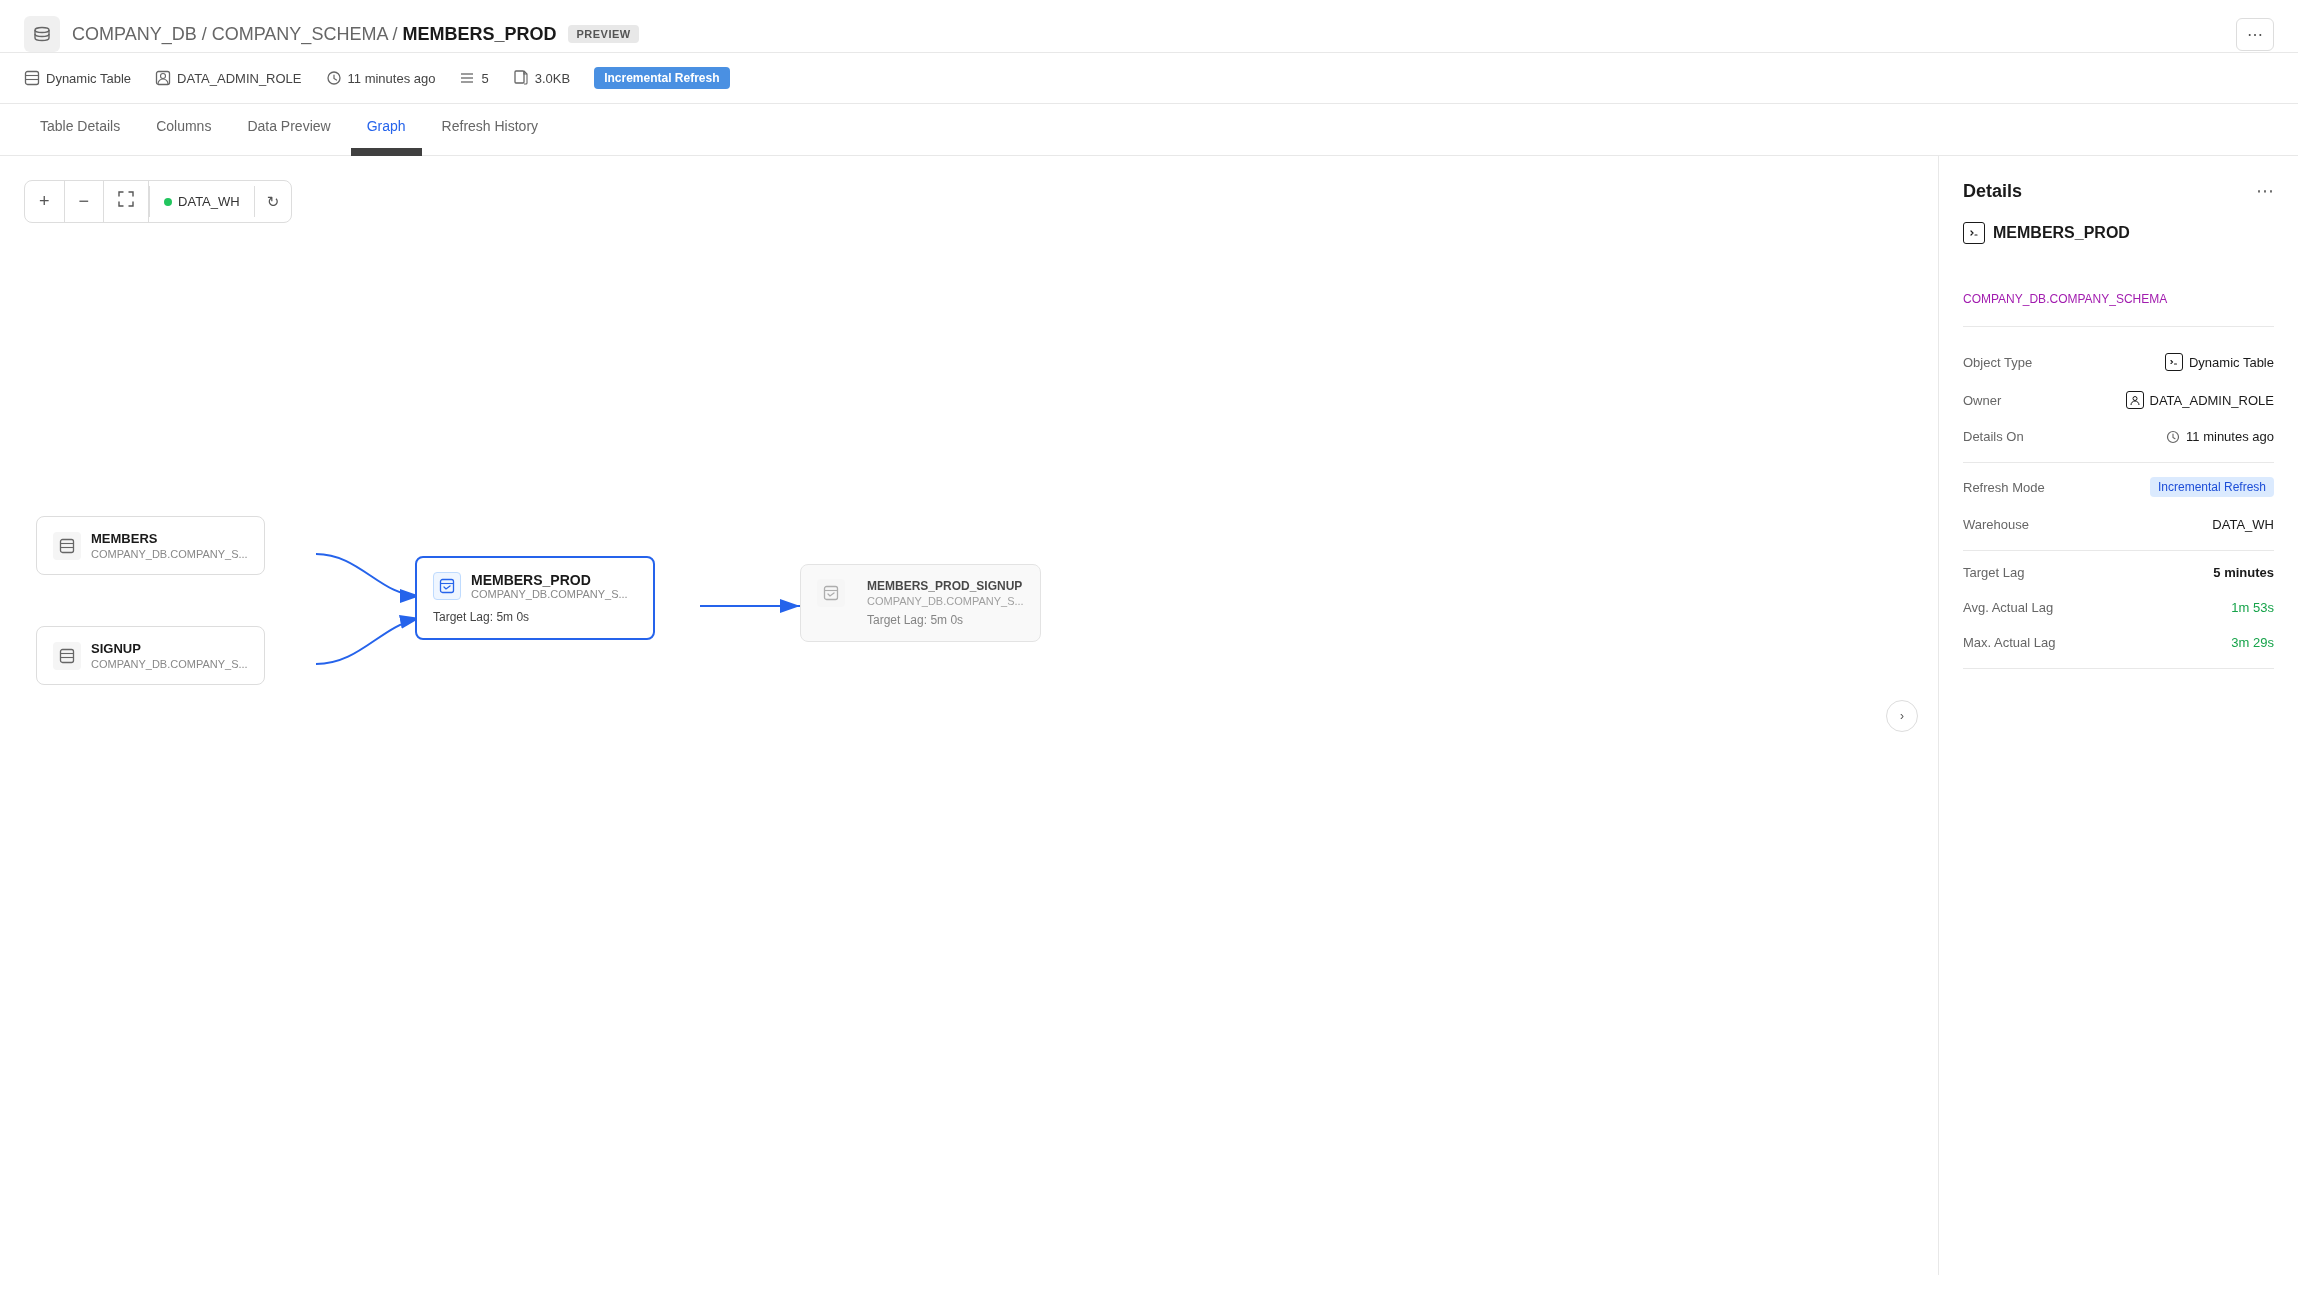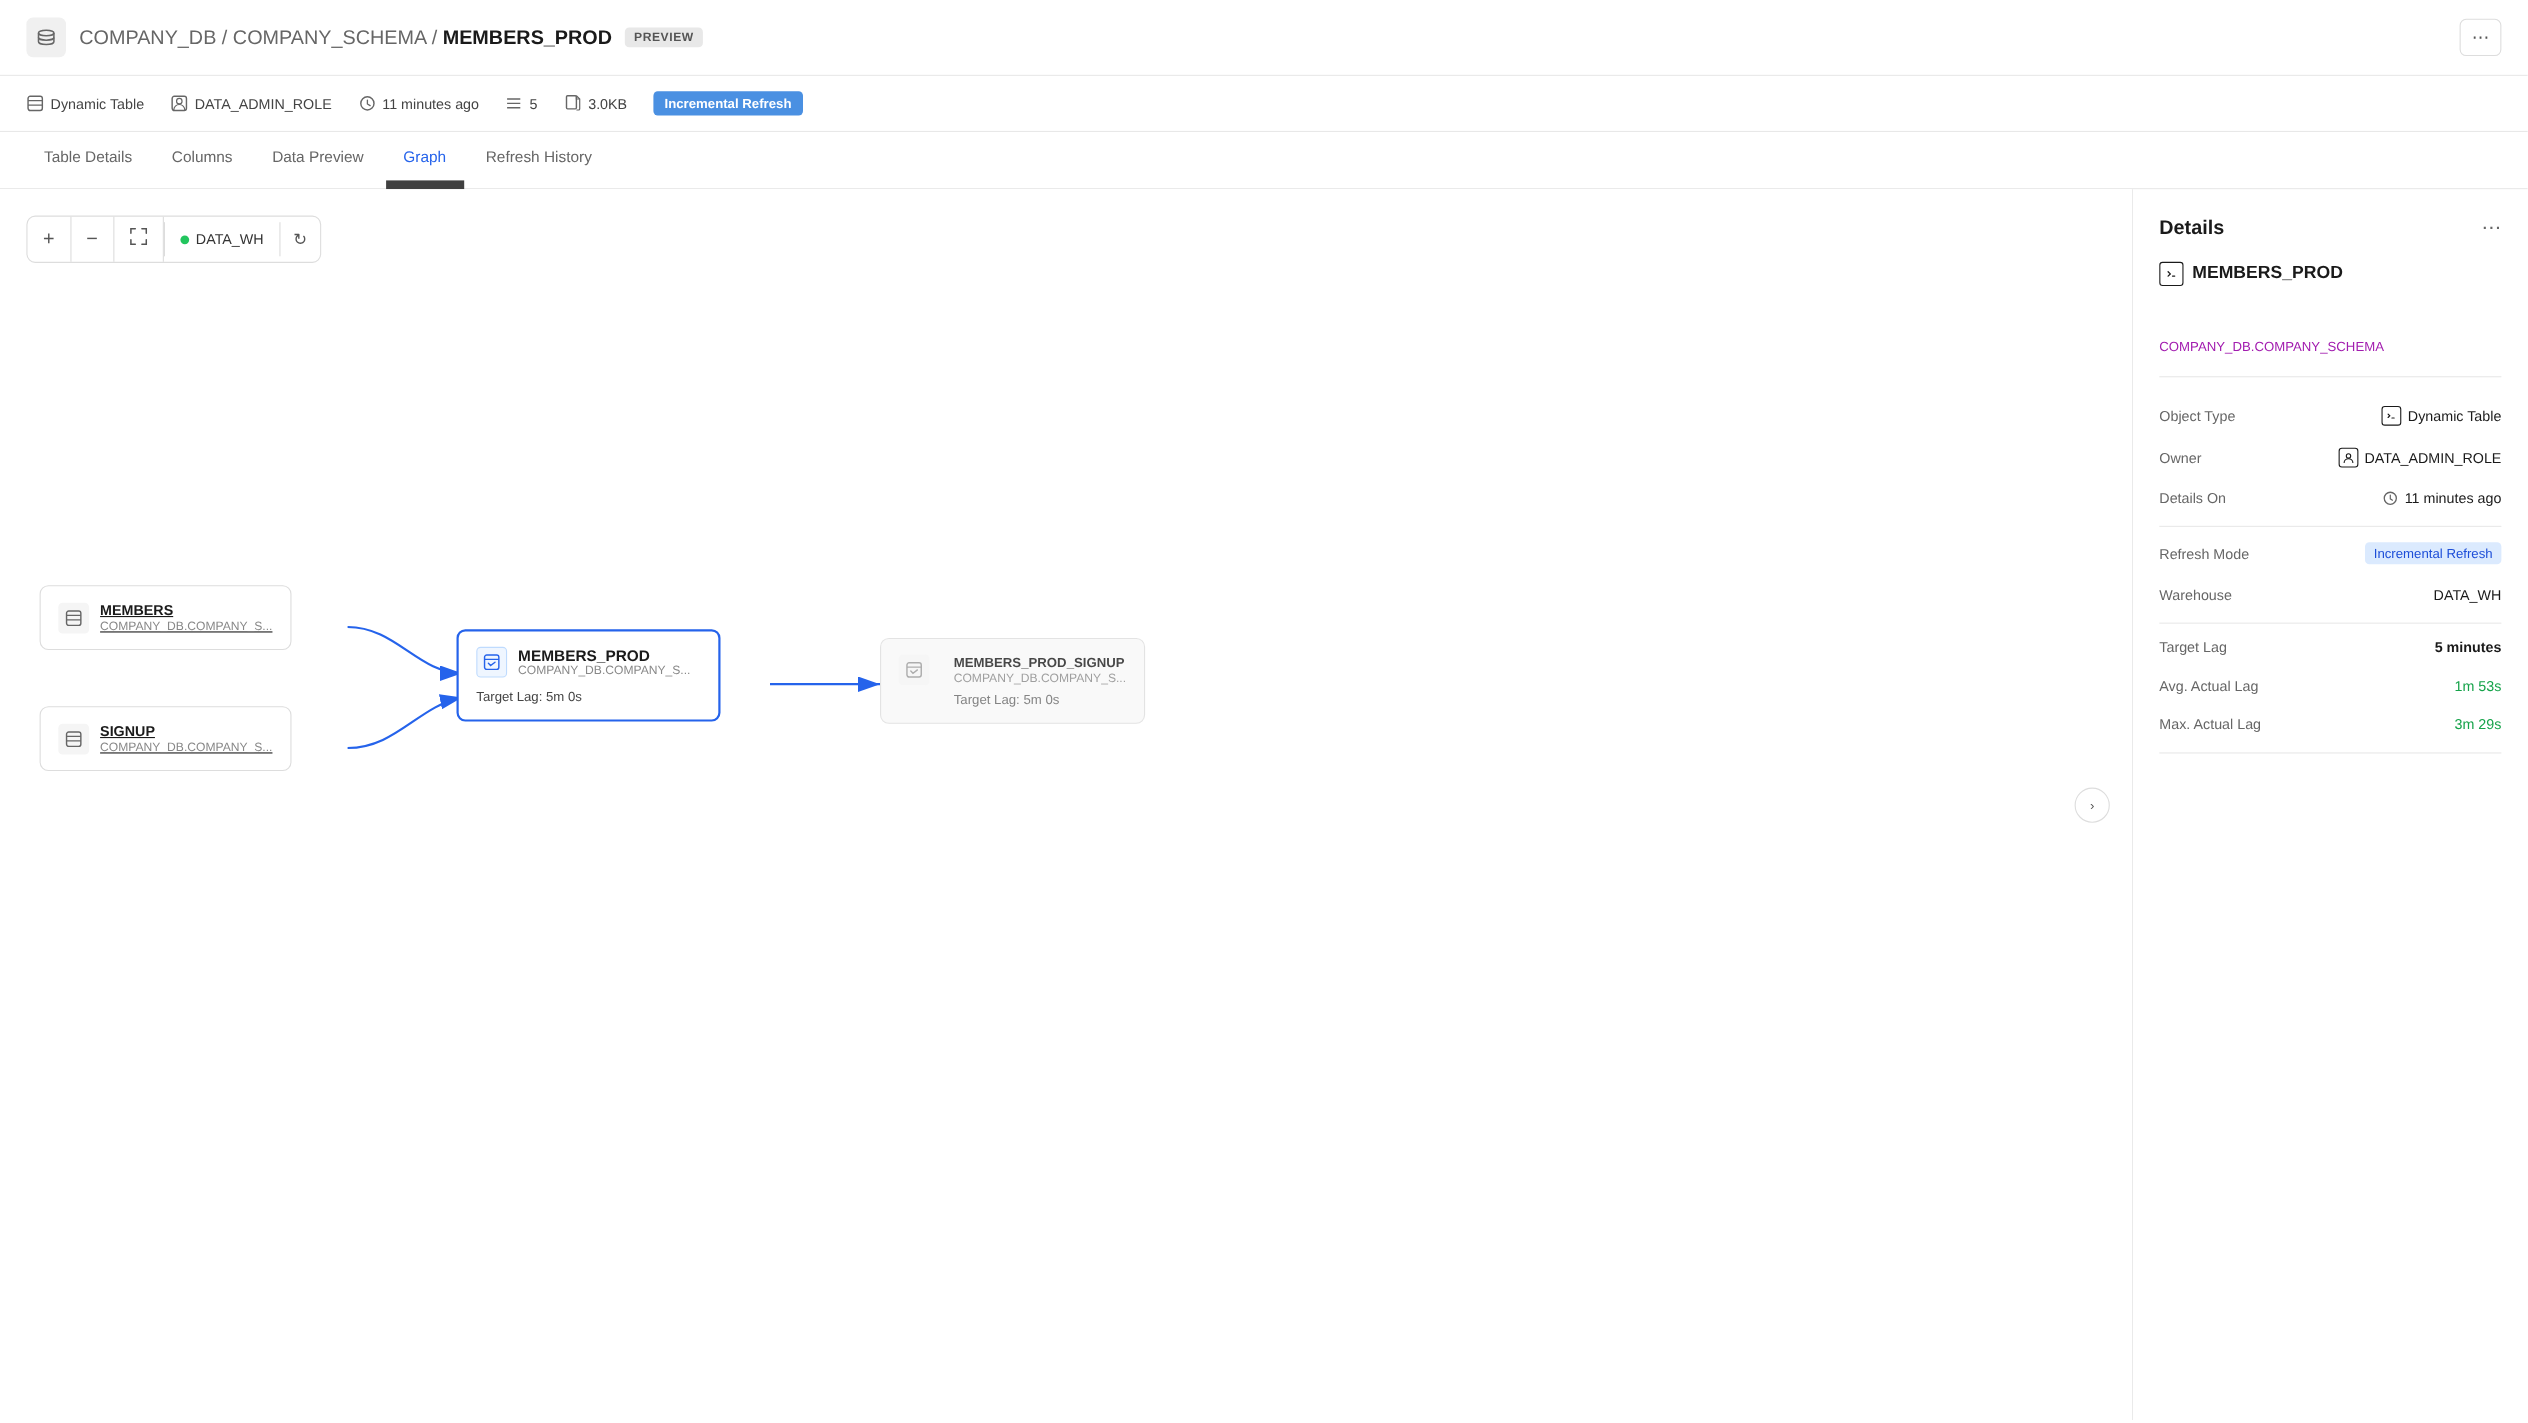--- a/index.html
+++ b/index.html
@@ -1,21 +1,21 @@
 <!DOCTYPE html>
 <html><head>
   <meta charset="utf-8">
   <style>
     * { box-sizing: border-box; margin: 0; padding: 0; }
     body { font-family: -apple-system, BlinkMacSystemFont, 'Segoe UI', sans-serif; background: #fff; color: #1a1a1a; font-size: 14px; }
 
     
     .top-bar {
       display: flex; align-items: center; justify-content: space-between;
-      padding: 16px 24px; border-bottom: 1px solid #e8e8e8;
+      padding: 0 24px; border-bottom: 1px solid #e8e8e8; margin-top: 16px;
     }
     .top-bar-left { display: flex; align-items: center; gap: 12px; }
     .db-icon { width: 36px; height: 36px; background: #f0f0f0; border-radius: 6px; display: flex; align-items: center; justify-content: center; }
     .breadcrumb { font-size: 18px; color: #666; }
     .breadcrumb strong { color: #1a1a1a; font-weight: 700; }
     .preview-badge { background: #e8e8e8; color: #555; font-size: 11px; font-weight: 600; padding: 3px 8px; border-radius: 4px; letter-spacing: 0.5px; }
     .top-bar-right { display: flex; align-items: center; gap: 8px; }
     .more-btn { background: none; border: 1px solid #ddd; border-radius: 6px; padding: 6px 10px; cursor: pointer; font-size: 16px; color: #555; }
 
     
@@ -55,21 +55,21 @@
       padding: 8px 14px; font-size: 13px; font-weight: 500; color: #333;
       border-left: 1px solid #ddd; border-right: 1px solid #ddd;
     }
     .warehouse-dot { width: 8px; height: 8px; background: #22c55e; border-radius: 50%; }
     .refresh-btn { background: none; border: none; padding: 10px 12px; cursor: pointer; font-size: 15px; color: #555; }
 
     
     .source-node {
       position: absolute; background: #fff; border: 1px solid #ddd;
       border-radius: 8px; padding: 14px 16px; min-width: 190px;
-      display: flex; align-items: center; gap: 10px; text-decoration: underline;
+      display: flex; align-items: center; gap: 10px;
     }
     .node-icon { width: 28px; height: 28px; background: #f5f5f5; border-radius: 4px;
       display: flex; align-items: center; justify-content: center; flex-shrink: 0; }
     .node-text { display: flex; flex-direction: column; gap: 2px; }
     .node-name { font-size: 13px; font-weight: 600; color: #1a1a1a; }
     .node-schema { font-size: 11px; color: #888; }
 
     
     .main-node {
       position: absolute; background: #fff; border: 2px solid #2563eb;

